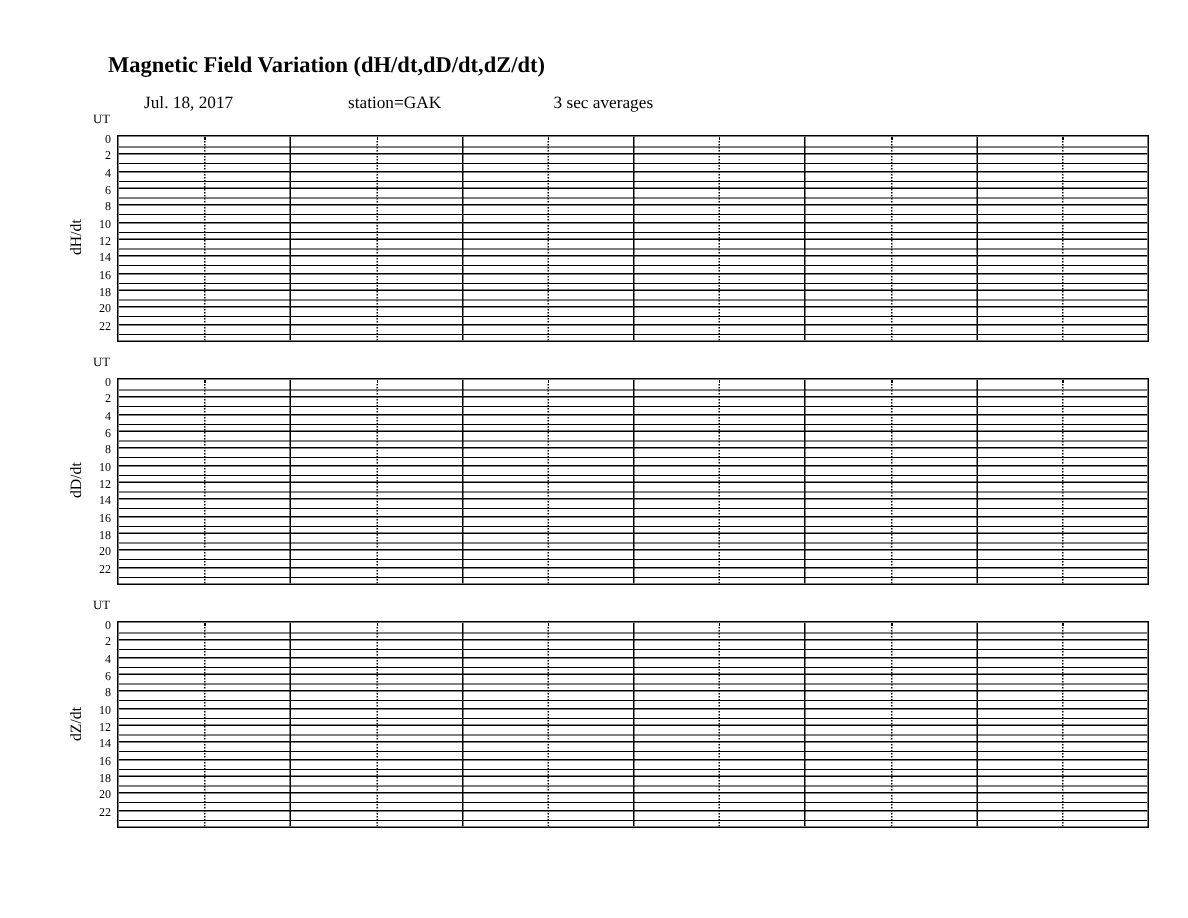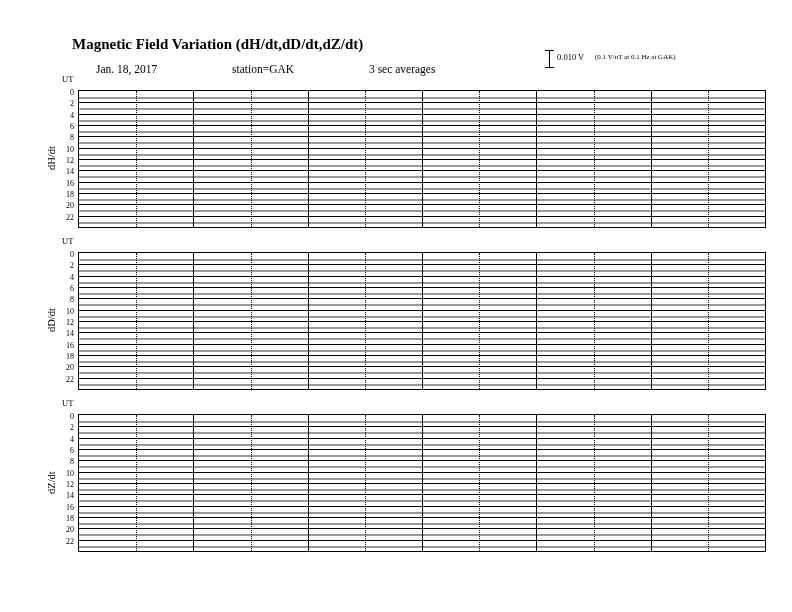--- a/index.html
+++ b/index.html
@@ -150,33 +150,24 @@
     white-space: nowrap;
   }
 </style>
 </head>
 <body>
 
 <div id="page">
 
   <div class="title">Magnetic Field Variation (dH/dt,dD/dt,dZ/dt)</div>
 
-  <div class="subline sub-date">Jan. 18, 2017</div>
+  <div class="subline sub-date">Jul. 18, 2017</div>
   <div class="subline sub-stn">station=GAK</div>
   <div class="subline sub-avg">3 sec averages</div>
 
-  <div class="calib">
-    <div class="calib-bar">
-      <div class="tick-top"></div>
-      <div class="vline"></div>
-      <div class="tick-bot"></div>
-    </div>
-    <div class="calib-val">0.010 V</div>
-    <div class="calib-note">(0.1 V/nT at 0.1 Hz at GAK)</div>
-  </div>
 
   <div class="panel" id="panel-0" style="top:90px;">
     <div class="ut-label">UT</div>
     <div class="plot" id="plot-0" style="height:138px;">
         <div class="vgrid" style="left: 57.1667px;"></div>
         <div class="vgrid major" style="left: 114.333px;"></div>
         <div class="vgrid" style="left: 171.5px;"></div>
         <div class="vgrid major" style="left: 228.667px;"></div>
         <div class="vgrid" style="left: 285.833px;"></div>
         <div class="vgrid major" style="left: 343px;"></div>

